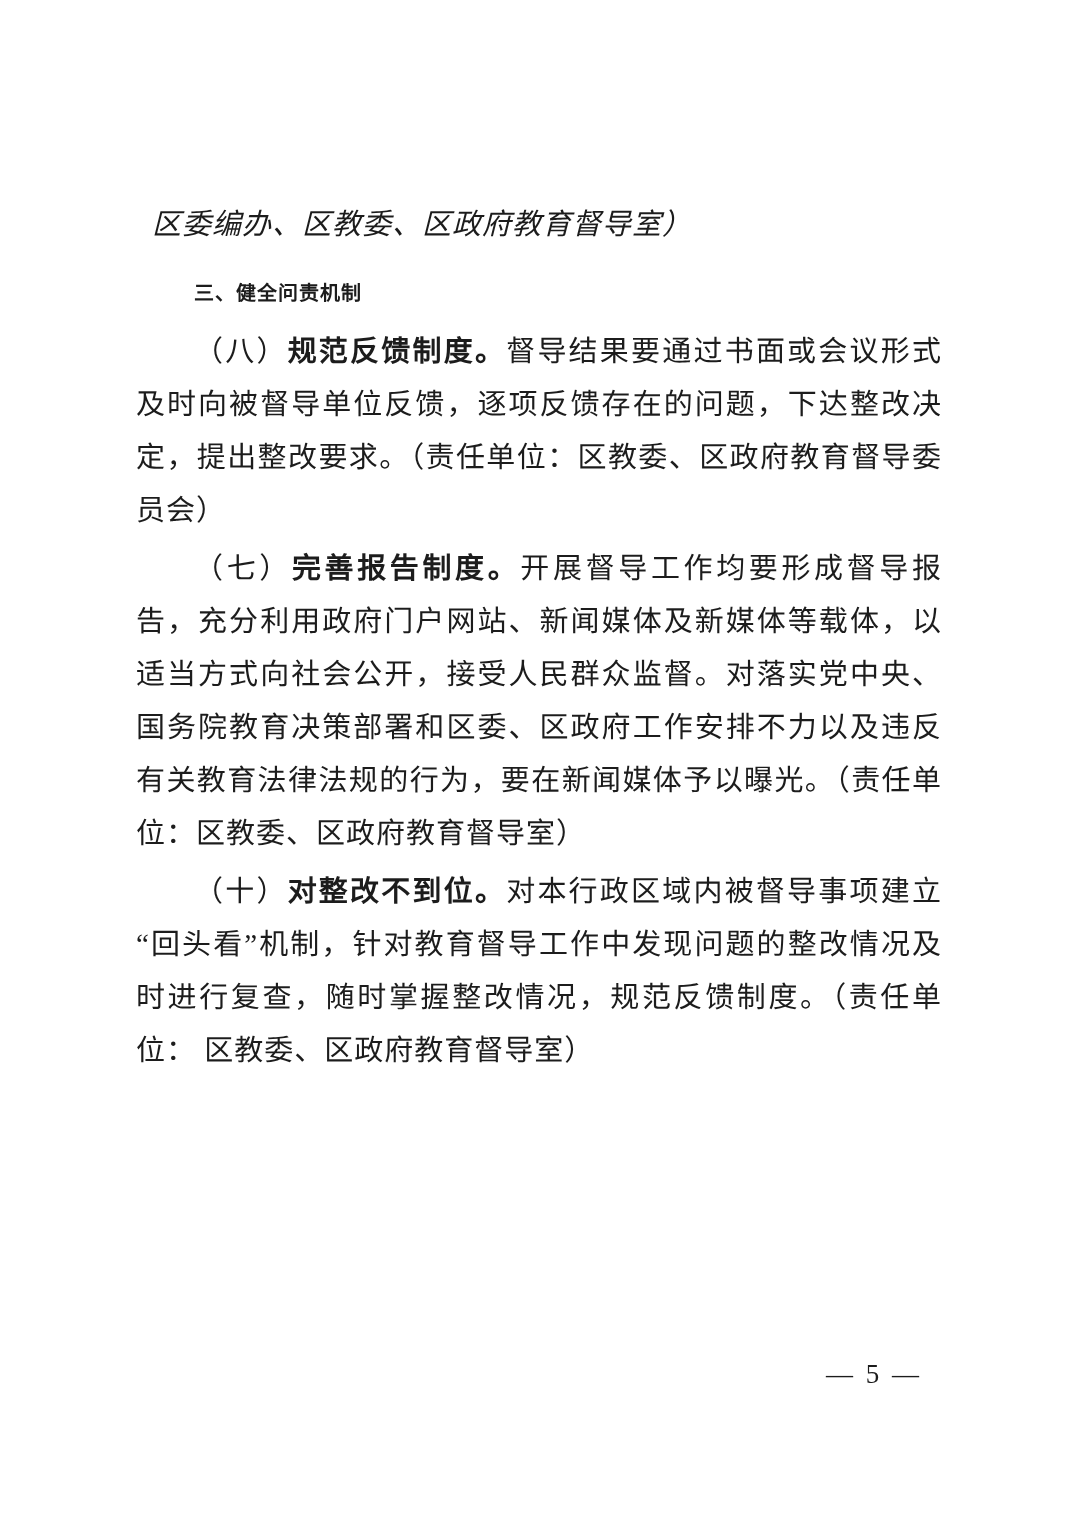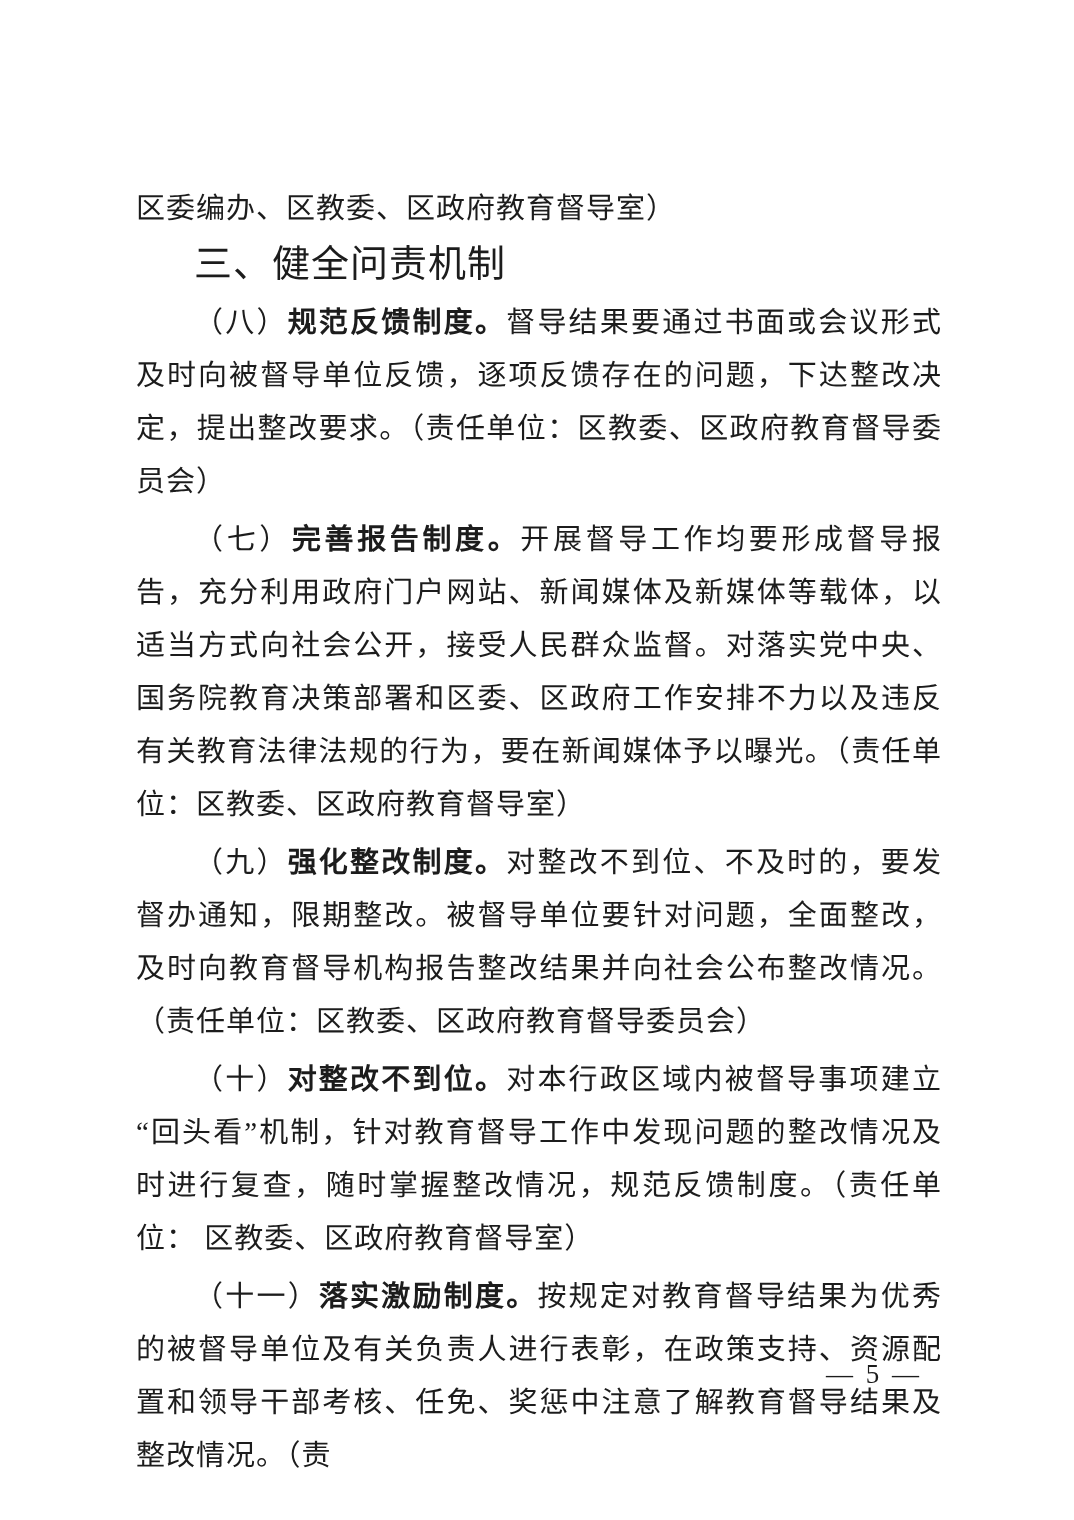--- a/index.html
+++ b/index.html
@@ -25,27 +25,28 @@
     left: 136px;
     top: 182px;
     width: 806px;
     font-size: 29px;
     line-height: 53px;
     letter-spacing: 1px;
     text-align: justify;
     text-justify: inter-character;
   }
   .continuation-line {
-    margin: 0;
+    margin: 16px;
+    font-style: italic;
   }
   .section-heading {
     margin: 3px 0 0 0;
     font-family: "Liberation Sans", "DejaVu Sans", sans-serif;
-    font-weight: 400;
-    font-size: 38px;
+    font-weight: 700;
+    font-size: 20px;
     line-height: 53px;
     text-indent: 58px;
     letter-spacing: 1px;
   }
   .paragraph {
     margin: 5px 0 0 0;
     text-indent: 58px;
   }
   .para-title {
     font-weight: 700;
@@ -68,23 +69,21 @@
   <div class="content">
 
     <p class="continuation-line">区委编办、区教委、区政府教育督导室）</p>
 
     <h2 class="section-heading">三、健全问责机制</h2>
 
     <p class="paragraph"><span>（八）</span><span class="para-title">规范反馈制度。</span><span>督导结果要通过书面或会议形式及时向被督导单位反馈，逐项反馈存在的问题，下达整改决定，提出整改要求。（责任单位：区教委、区政府教育督导委员会）</span></p>
 
     <p class="paragraph"><span>（七）</span><span class="para-title">完善报告制度。</span><span>开展督导工作均要形成督导报告，充分利用政府门户网站、新闻媒体及新媒体等载体，以适当方式向社会公开，接受人民群众监督。对落实党中央、国务院教育决策部署和区委、区政府工作安排不力以及违反有关教育法律法规的行为，要在新闻媒体予以曝光。（责任单位：区教委、区政府教育督导室）</span></p>
 
-    <p class="paragraph"><span>（九）</span><span class="para-title">强化整改制度。</span><span>对整改不到位、不及时的，要发督办通知，限期整改。被督导单位要针对问题，全面整改，及时向教育督导机构报告整改结果并向社会公布整改情况。（责任单位：区教委、区政府教育督导委员会）</span></p>
 
     <p class="paragraph"><span>（十）</span><span class="para-title">对整改不到位。</span><span>对本行政区域内被督导事项建立“回头看”机制，针对教育督导工作中发现问题的整改情况及时进行复查，随时掌握整改情况，规范反馈制度。（责任单位： 区教委、区政府教育督导室）</span></p>
 
-    <p class="paragraph"><span>（十一）</span><span class="para-title">落实激励制度。</span><span>按规定对教育督导结果为优秀的被督导单位及有关负责人进行表彰，在政策支持、资源配置和领导干部考核、任免、奖惩中注意了解教育督导结果及整改情况。（责</span></p>
 
   </div>
 
   <div class="page-number">— 5 —</div>
 
 </div>
 
 </body></html>

